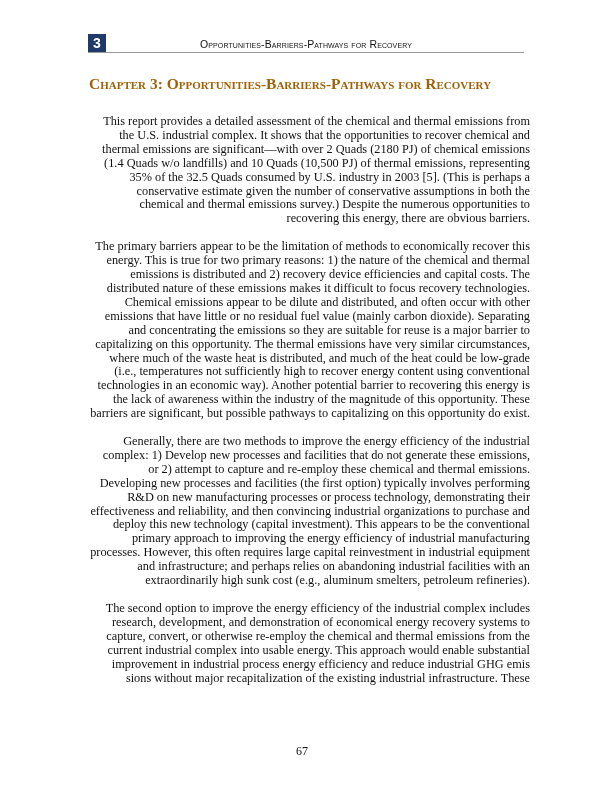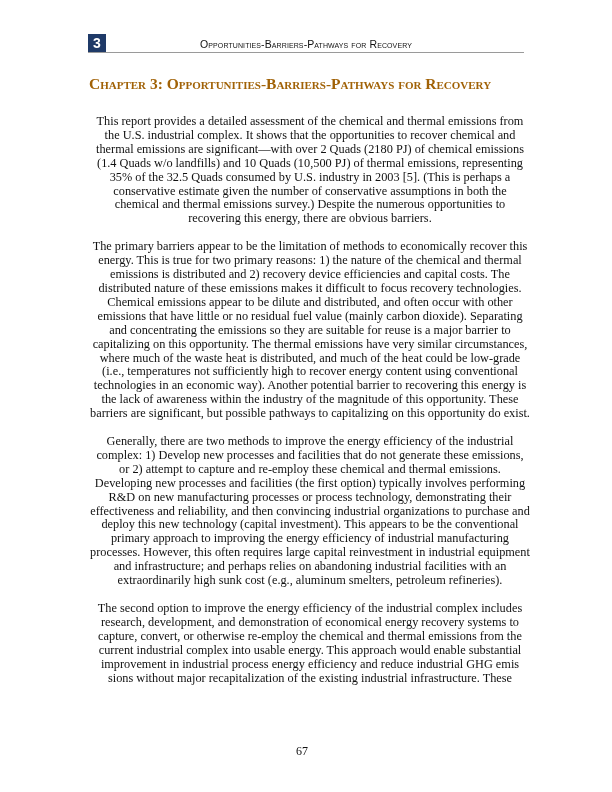--- a/index.html
+++ b/index.html
@@ -65,21 +65,21 @@
     .body-text {
       position: absolute;
       left: 90px;
       top: 115px;
       width: 440px;
     }
     .body-text p {
       margin: 0 0 14px 0;
       font-size: 12.3px;
       line-height: 13.9px;
-      text-align: center;
+      text-align: right;
     }
     .page-number {
       position: absolute;
       left: 0;
       right: 8px;
       top: 744px;
       text-align: center;
       font-size: 12px;
     }
   </style>

